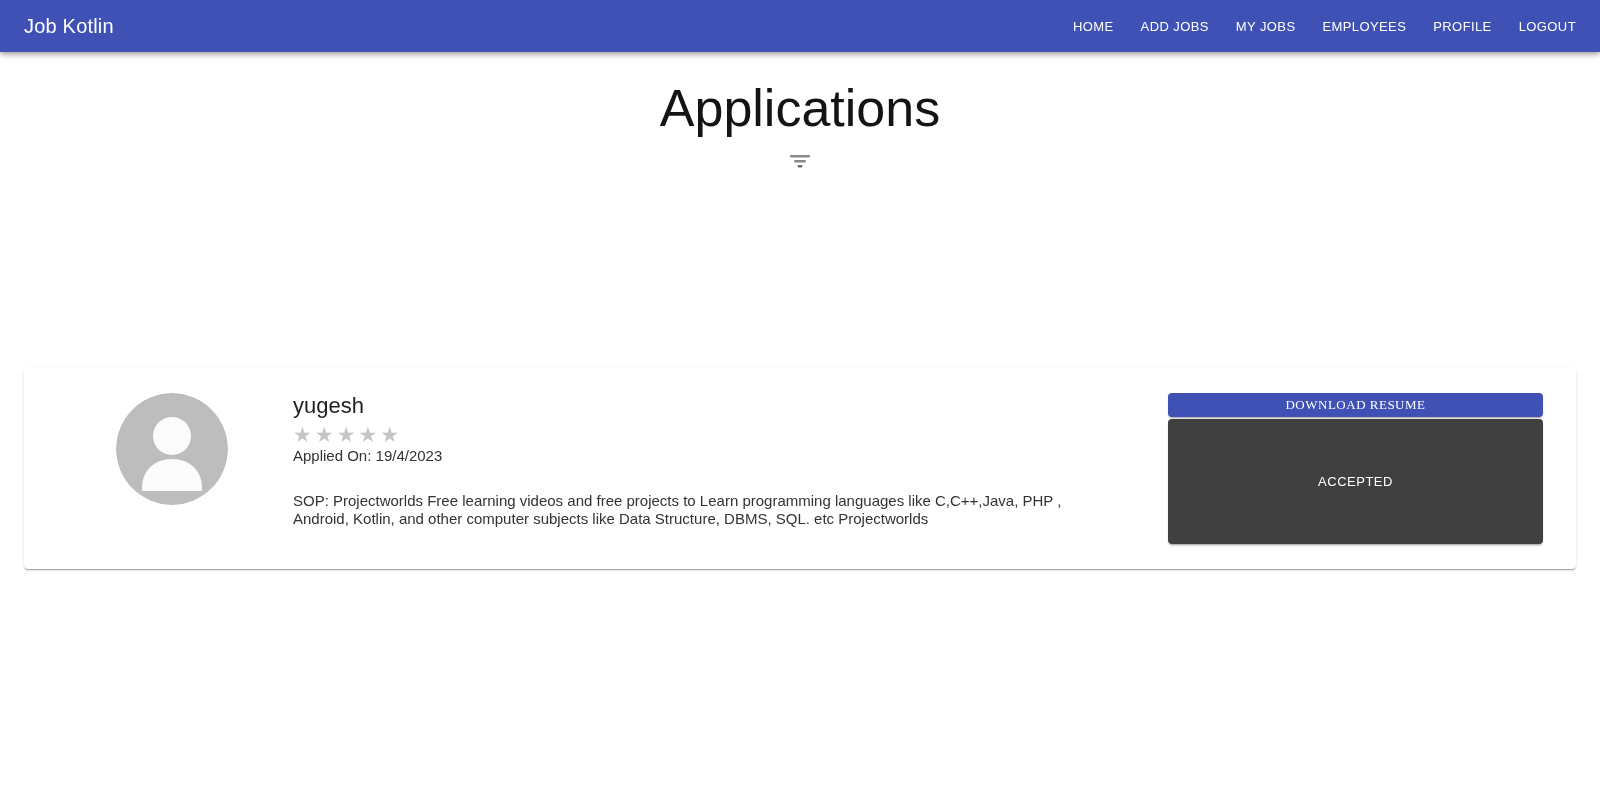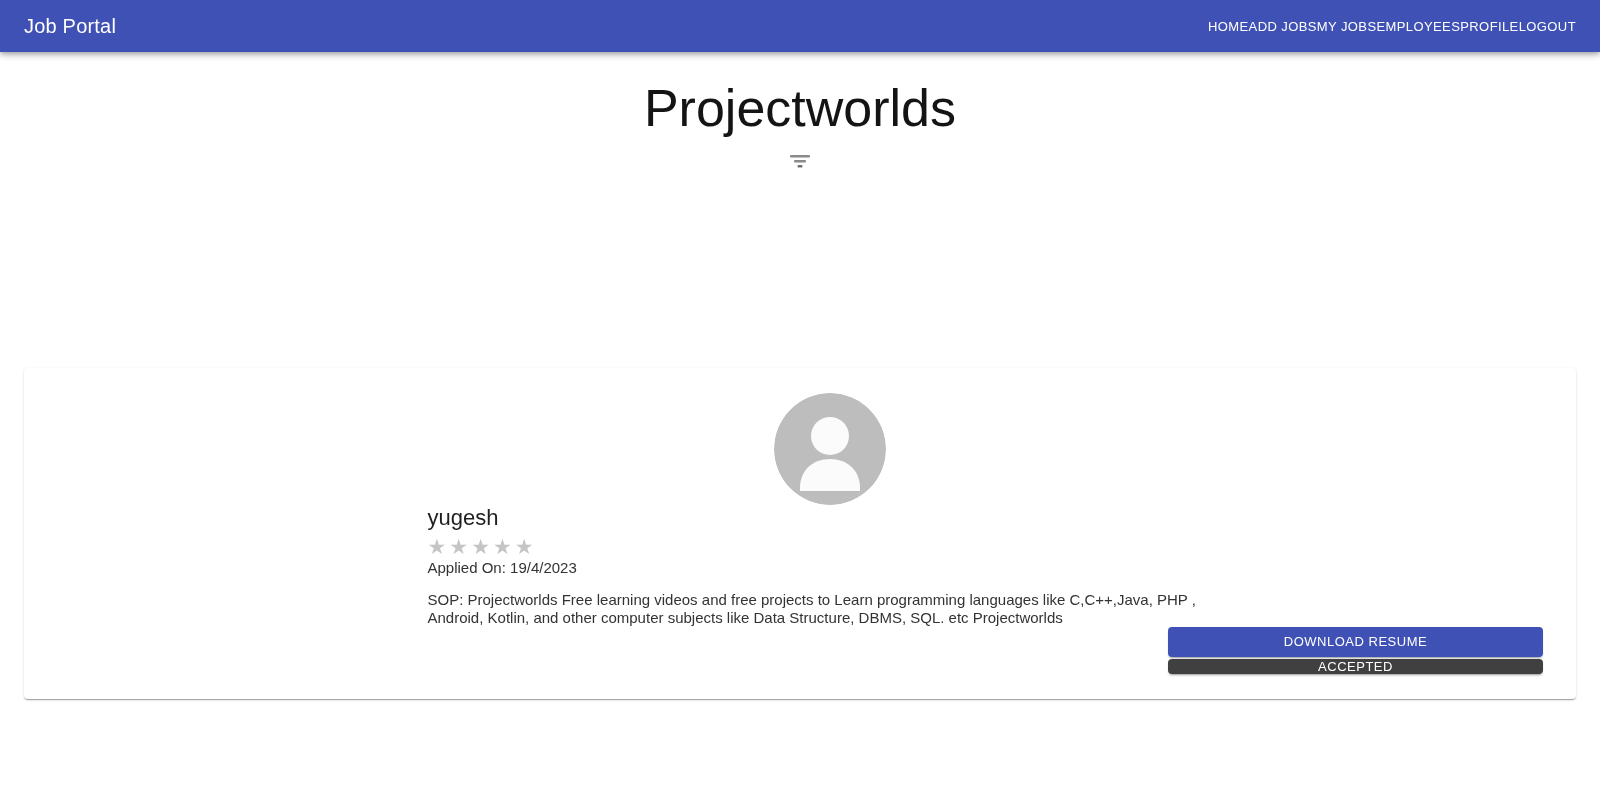--- a/index.html
+++ b/index.html
@@ -20,20 +20,21 @@
   }
   .brand {
     color: #ffffff;
     font-size: 20px;
     letter-spacing: .2px;
     cursor: pointer;
   }
   .nav-links {
     display: flex;
     align-items: center;
+    gap: 27px;
   }
   .nav-link {
     color: #ffffff;
     font-size: 13px;
     font-weight: 500;
     letter-spacing: .4px;
     text-decoration: none;
     text-transform: uppercase;
     cursor: pointer;
     white-space: nowrap;
@@ -62,23 +63,22 @@
   }
 
   
   .card {
     margin: 198px 24px 0 24px;
     background: #ffffff;
     border-radius: 4px;
     box-shadow: 0 2px 1px -1px rgba(0,0,0,.2), 0 1px 1px 0 rgba(0,0,0,.14), 0 1px 3px 0 rgba(0,0,0,.12);
     min-height: 201px;
     display: flex;
-    align-items: center;
+    align-items: flex-start;
     padding: 25px 33px;
-    flex-direction: column;
   }
   .avatar {
     width: 112px;
     height: 112px;
     margin-left: 59px;
     flex: 0 0 auto;
     border-radius: 50%;
     overflow: hidden;
   }
   .info-col {
@@ -99,42 +99,42 @@
     line-height: 1.1;
     display: inline-block;
     cursor: pointer;
   }
   .meta-line {
     font-size: 15px;
     color: #333333;
     line-height: 1.35;
   }
   .sop-line {
-    margin-top: 13px;
+    margin-top: 26px;
     font-size: 15px;
     color: #333333;
     line-height: 1.18;
   }
   .actions-col {
     margin-left: auto;
     width: 375px;
     flex: 0 0 auto;
     align-self: stretch;
     display: flex;
     flex-direction: column;
     gap: 2px;
   }
   .download-btn {
-    height: 30px;
+    height: 24px;
     flex: 0 0 auto;
     background: #3f51b5;
     color: #ffffff;
     border: none;
     border-radius: 4px;
-    font-family: Liberation Sans, sans-serif;
+    font-family: Liberation Serif, serif;
     font-size: 13px;
     font-weight: 500;
     letter-spacing: .5px;
     text-transform: uppercase;
     cursor: pointer;
     box-shadow: 0 3px 1px -2px rgba(0,0,0,.2), 0 2px 2px 0 rgba(0,0,0,.14);
   }
   .status-btn {
     flex: 1 1 auto;
     background: #404040;
@@ -147,32 +147,32 @@
     letter-spacing: .5px;
     text-transform: uppercase;
     cursor: pointer;
     box-shadow: 0 3px 1px -2px rgba(0,0,0,.2), 0 2px 2px 0 rgba(0,0,0,.14);
   }
 </style>
 </head>
 <body>
 
 <nav class="navbar">
-  <div class="brand">Job Portal</div>
+  <div class="brand">Job Kotlin</div>
   <div class="nav-links" id="nav-links">
       <a class="nav-link">HOME</a>
       <a class="nav-link">ADD JOBS</a>
       <a class="nav-link">MY JOBS</a>
       <a class="nav-link">EMPLOYEES</a>
       <a class="nav-link">PROFILE</a>
       <a class="nav-link">LOGOUT</a>
     </div>
 </nav>
 
-<h1 class="page-title">Projectworlds</h1>
+<h1 class="page-title">Applications</h1>
 
 <div class="filter-row">
   <button class="filter-btn" aria-label="filter">
     <svg width="20" height="13" viewBox="0 0 20 13">
       <rect x="0" y="0" width="20" height="2.4" rx="1" fill="#8a8a8a"></rect>
       <rect x="4" y="5" width="12" height="2.4" rx="1" fill="#8a8a8a"></rect>
       <rect x="7.5" y="10" width="5" height="2.4" rx="1" fill="#6f6f6f"></rect>
     </svg>
   </button>
 </div>

